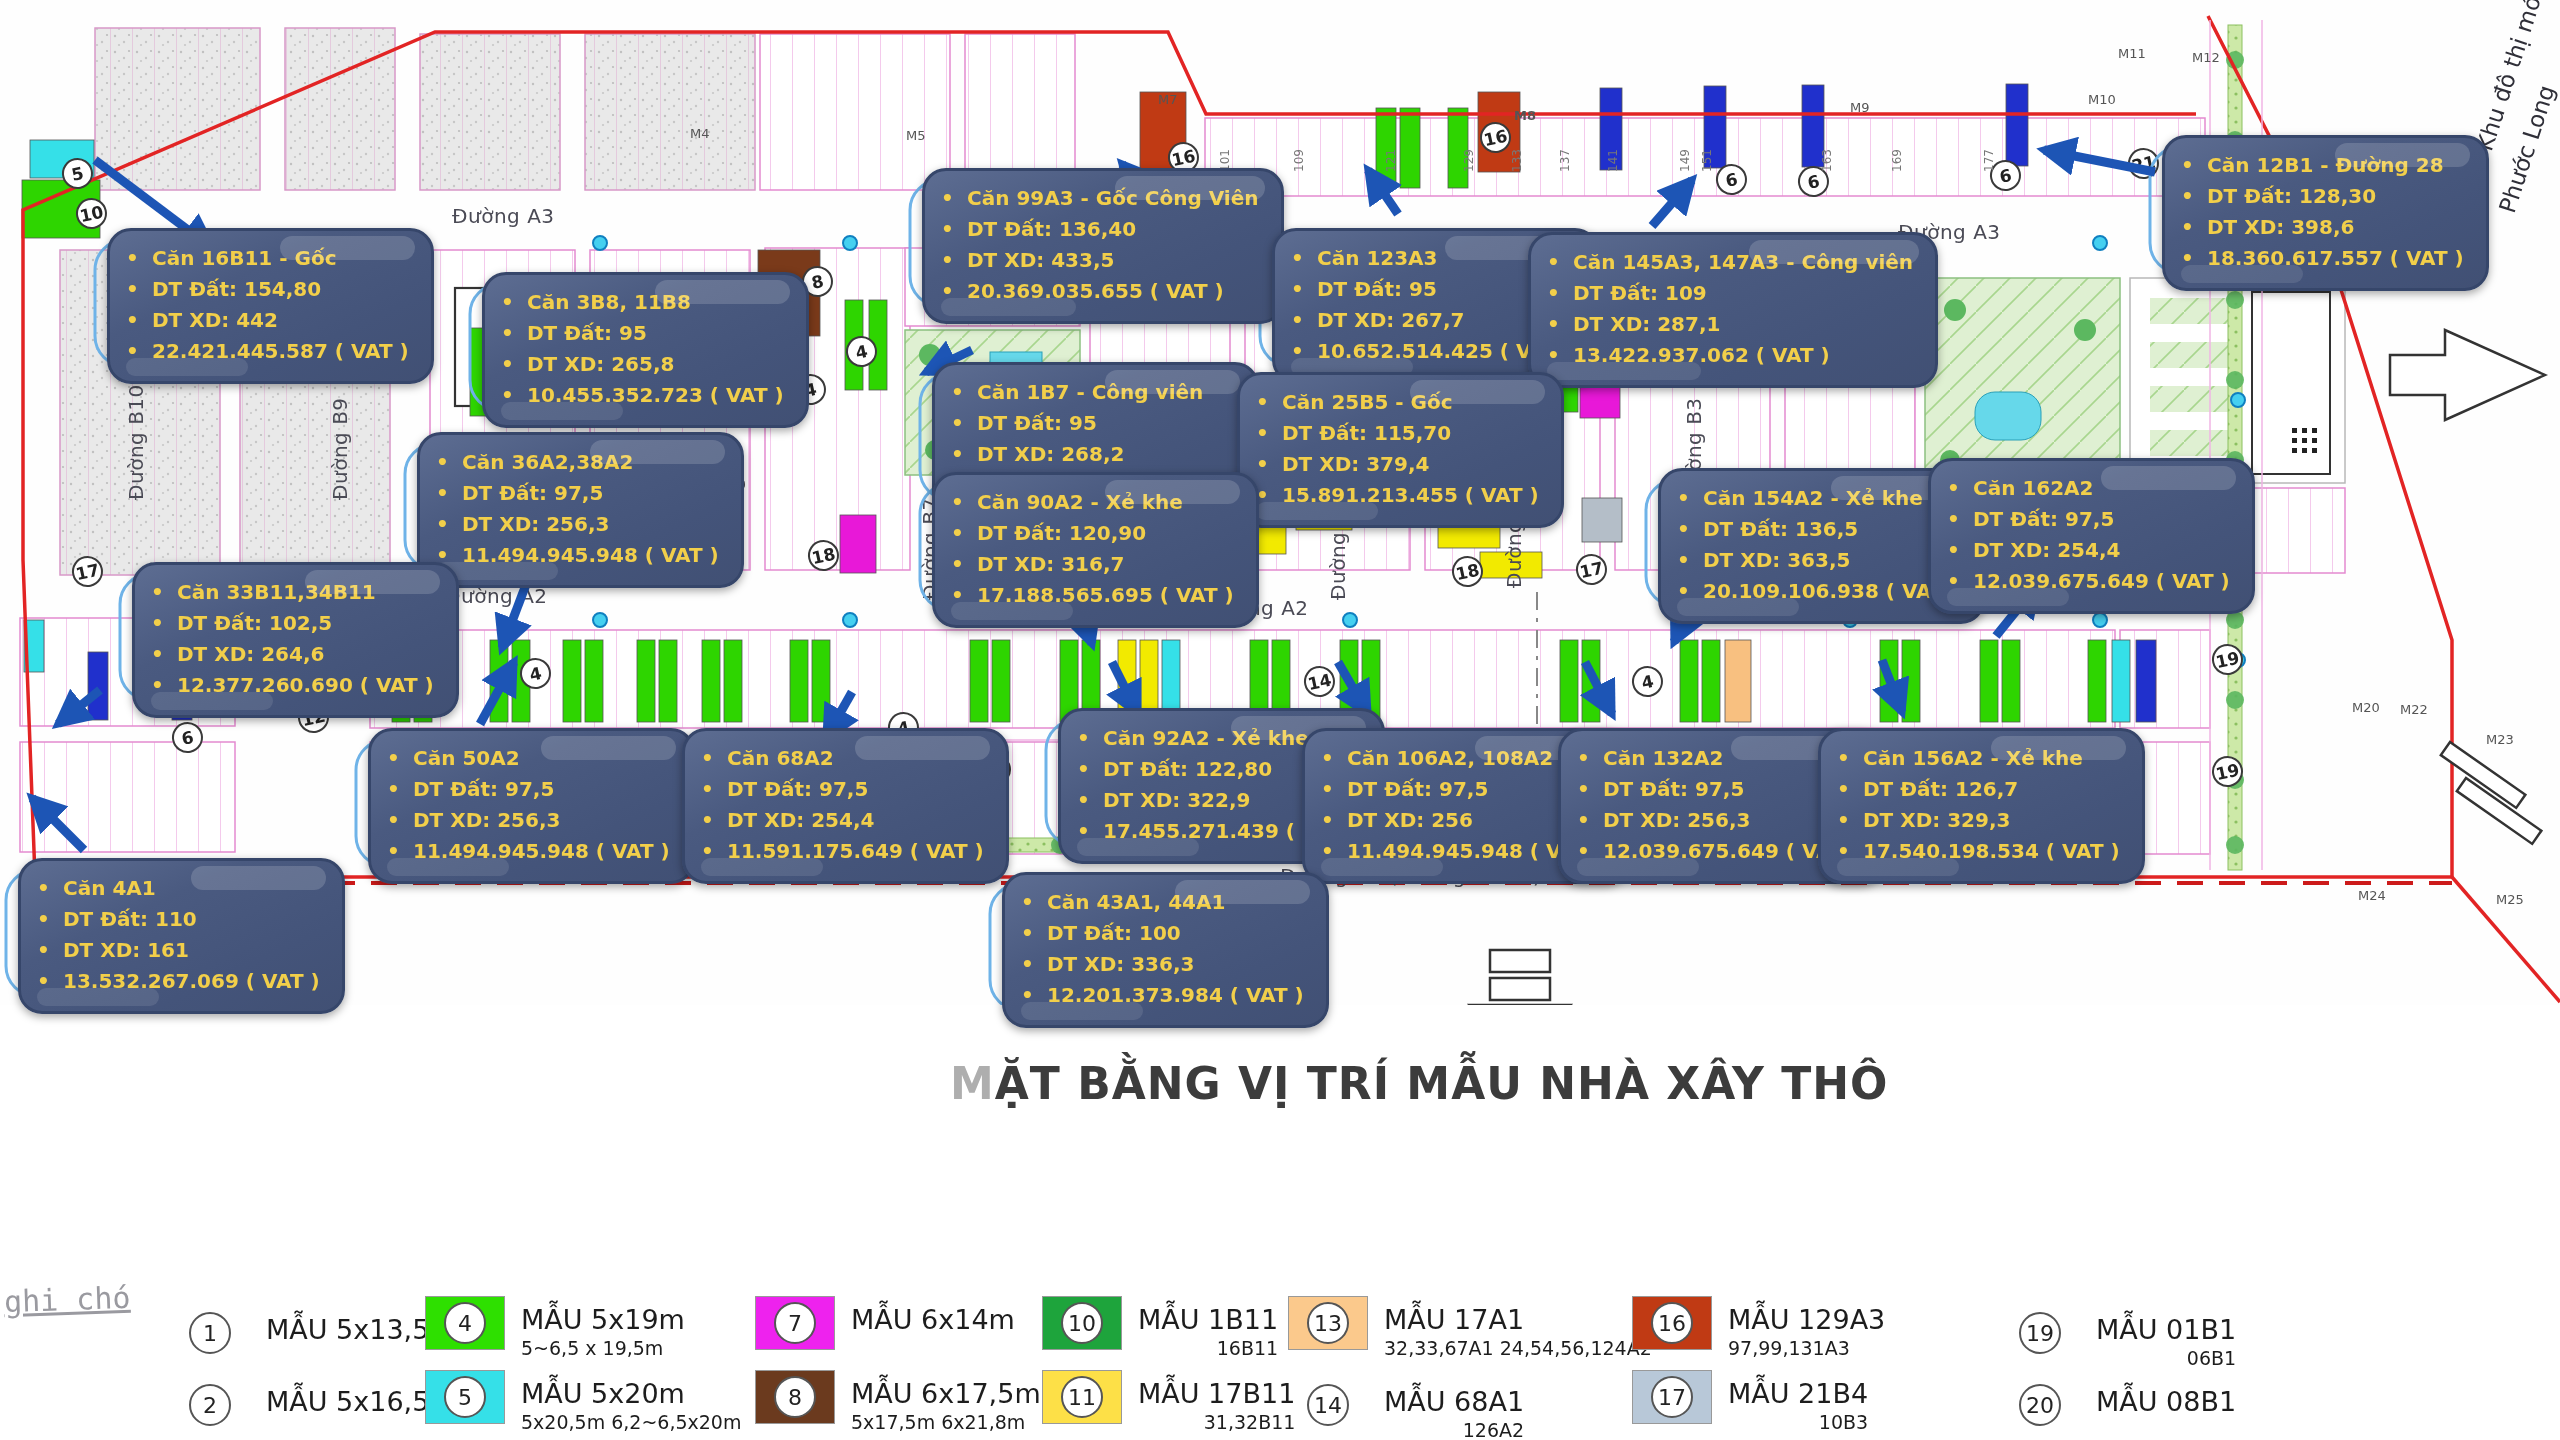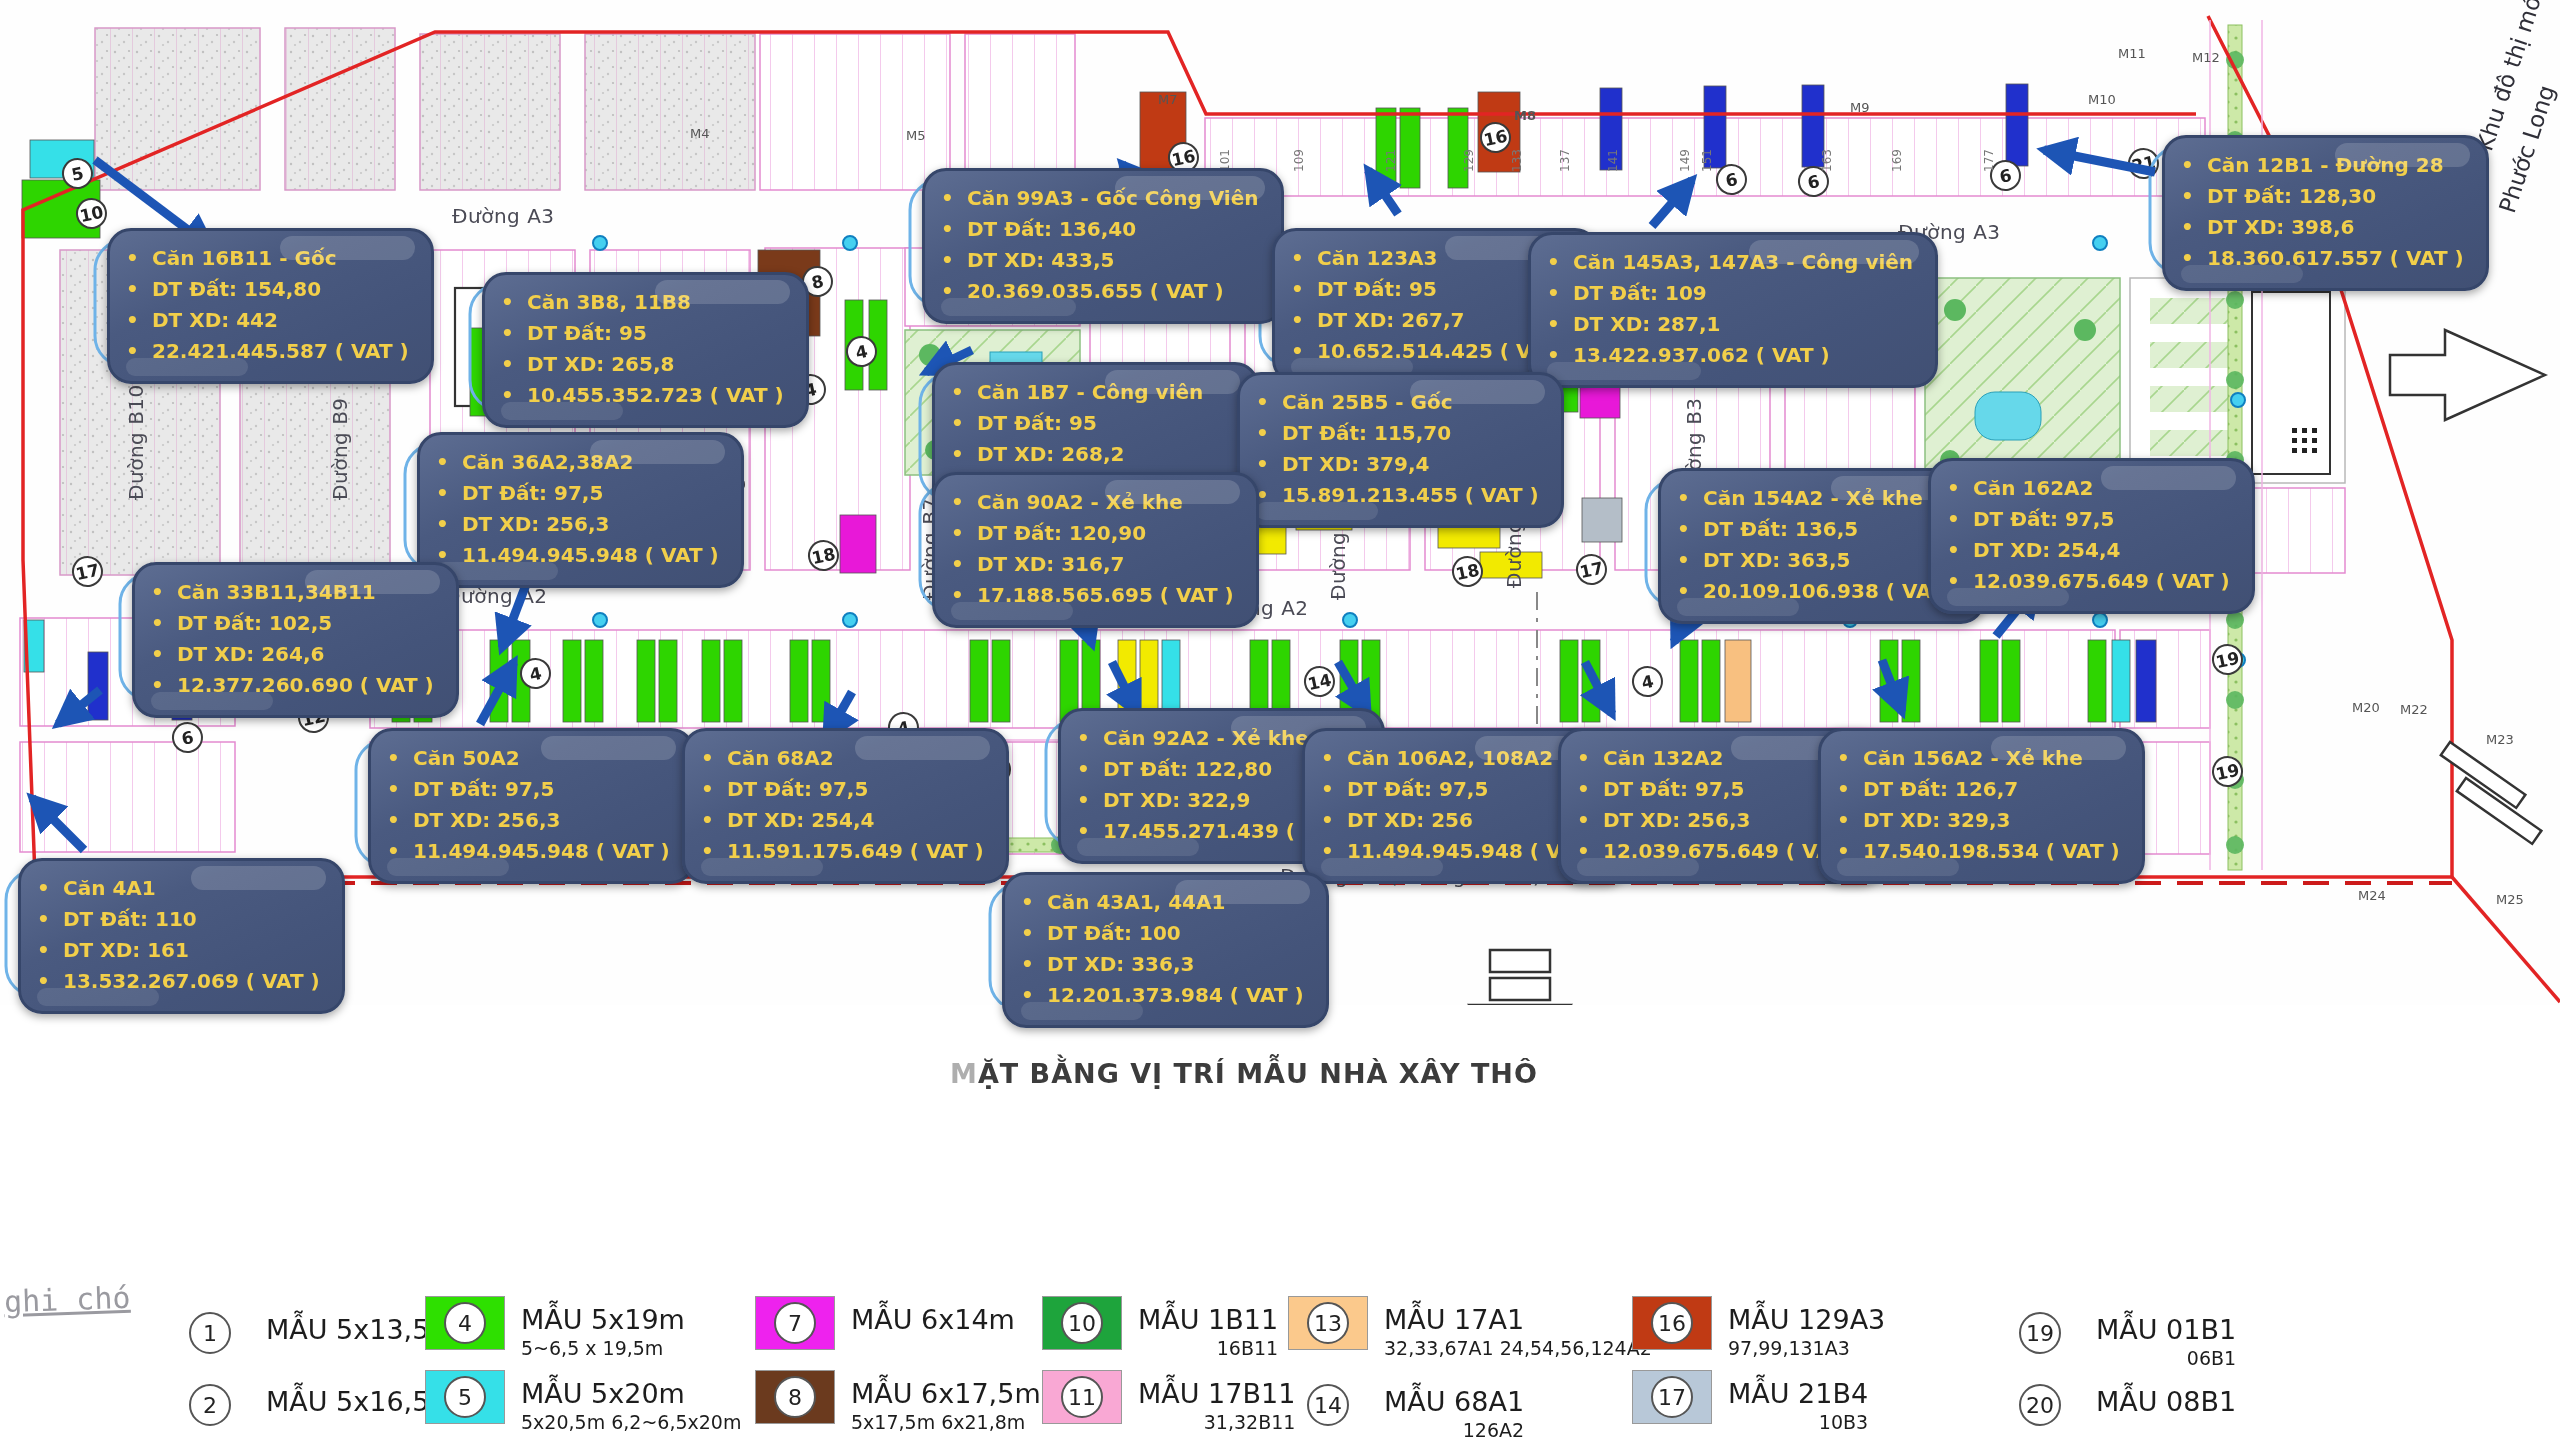--- a/index.html
+++ b/index.html
@@ -18,21 +18,21 @@
   .lot-num{position:absolute;color:#777;font-size:12px;transform:rotate(-90deg);transform-origin:left top;}
   .callout{position:absolute;z-index:10;background:linear-gradient(155deg,#5d6d92 0%,#4a5a80 35%,#44547a 70%,#415074 100%);
       border:3px solid #36466a;border-radius:24px;padding:12px 22px 14px 16px;
       box-shadow:0 3px 8px rgba(0,0,0,.35);white-space:nowrap;}
   .callout::before{content:"";position:absolute;top:5px;right:16px;width:42%;height:24px;
       background:rgba(255,255,255,.16);border-radius:12px;}
   .callout::after{content:"";position:absolute;bottom:5px;left:16px;width:38%;height:18px;
       background:rgba(255,255,255,.10);border-radius:10px;}
   .c-row{color:#f2cf4a;font-size:20px;font-weight:bold;line-height:1.55;display:flex;align-items:baseline;}
   .c-row .dot{width:26px;font-size:20px;}
-  #plan-title{position:absolute;top:1058px;left:950px;z-index:8;font-size:27px;font-weight:bold;
+  #plan-title{position:absolute;top:1058px;left:950px;z-index:8;font-size:44px;font-weight:bold;
       letter-spacing:1px;color:#3c3c3c;white-space:nowrap;text-align:center;}
   #plan-title .lead{color:#aeaeae;}
   #note-label{position:absolute;left:4px;top:1282px;z-index:8;color:#9a9aa0;font-size:30px;
       font-family:"DejaVu Sans Mono","Liberation Mono",monospace;text-decoration:underline;
       transform:rotate(-2deg);}
   .side-text{position:absolute;z-index:6;color:#2f2f38;font-size:23px;white-space:nowrap;
       transform:rotate(-72deg);transform-origin:left top;}
   .lg-item{position:absolute;z-index:8;display:flex;align-items:flex-start;}
   .lg-swatch{position:relative;width:80px;height:54px;border:1px solid #999;box-sizing:border-box;
       flex:0 0 auto;margin-right:16px;}
@@ -911,21 +911,21 @@
     <div class="lg-item" style="left:755px;top:1370px;">
       <span class="lg-swatch" style="background: rgb(107, 58, 30);">
           <span class="lg-num">8</span>
         </span>
       <div class="lg-text">
           <div class="lg-label">MẪU 6x17,5m</div>
           <div class="lg-sub">5x17,5m 6x21,8m</div>
         </div>
     </div>
     <div class="lg-item" style="left:1042px;top:1370px;">
-      <span class="lg-swatch" style="background: #f9a8d4;">
+      <span class="lg-swatch" style="background: #fde047;">
           <span class="lg-num">11</span>
         </span>
       <div class="lg-text sub-r">
           <div class="lg-label">MẪU 17B11</div>
           <div class="lg-sub">31,32B11</div>
         </div>
     </div>
     <div class="lg-item plain" style="left:1288px;top:1378px;">
       <span class="lg-swatch">
           <span class="lg-num">14</span>

